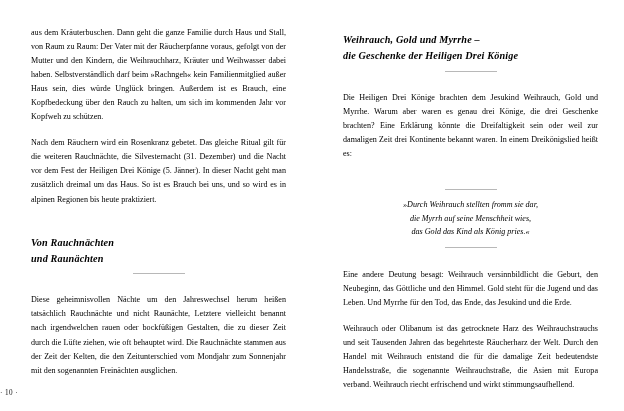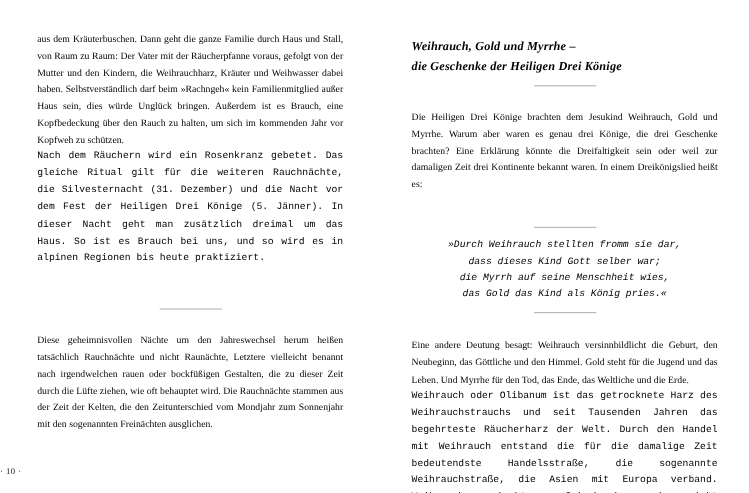--- a/index.html
+++ b/index.html
@@ -44,21 +44,21 @@
   .para {
     font-size: 8.1px;
     line-height: 14.05px;
     text-align: justify;
     text-justify: inter-word;
     margin: 0;
     hyphens: manual;
     letter-spacing: 0.01px;
   }
 
-  .para + .para { margin-top: 0; font-family: Liberation Mono, monospace; }
+  .para + .para { margin-top: 12px; }
 
   .heading {
     font-style: italic;
     font-size: 10.2px;
     line-height: 16.4px;
     margin: 0;
     letter-spacing: 0.15px;
   }
 
   .heading-line { display: block; }
@@ -70,21 +70,20 @@
     border: 0;
     margin: 6px auto 0 auto;
   }
 
   .verse {
     font-style: italic;
     font-size: 8.1px;
     line-height: 13.6px;
     text-align: center;
     margin: 0;
-    font-family: Liberation Mono, monospace;
   }
   .verse-line { display: block; }
 
   .folio {
     position: absolute;
     bottom: 14px;
     left: 0;
     right: 0;
     font-size: 7.2px;
     letter-spacing: 0.4px;
@@ -106,20 +105,24 @@
 
   <div class="page page-left">
     <div class="page-body">
 
       <p class="para">aus dem Kräuterbuschen. Dann geht die ganze Familie durch Haus und Stall, von Raum zu Raum: Der Vater mit der Räucherpfanne voraus, gefolgt von der Mutter und den Kindern, die Weihrauchharz, Kräuter und Weihwasser dabei haben. Selbstverständlich darf beim »Rachngeh« kein Familienmitglied außer Haus sein, dies würde Unglück bringen. Außerdem ist es Brauch, eine Kopfbedeckung über den Rauch zu halten, um sich im kommenden Jahr vor Kopfweh zu schützen.</p>
 
       <p class="para">Nach dem Räuchern wird ein Rosenkranz gebetet. Das gleiche Ritual gilt für die weiteren Rauchnächte, die Silvesternacht (31. Dezember) und die Nacht vor dem Fest der Heiligen Drei Könige (5. Jänner). In dieser Nacht geht man zusätzlich dreimal um das Haus. So ist es Brauch bei uns, und so wird es in alpinen Regionen bis heute praktiziert.</p>
 
       <div class="gap-before-heading"></div>
 
+      <h2 class="heading">
+        <span class="heading-line">Von Rauchnächten</span>
+        <span class="heading-line">und Raunächten</span>
+      </h2>
 
       <div class="rule"></div>
 
       <div class="gap-after-rule"></div>
 
       <p class="para">Diese geheimnisvollen Nächte um den Jahreswechsel herum heißen tatsächlich Rauchnächte und nicht Raunächte, Letztere vielleicht benannt nach irgendwelchen rauen oder bockfüßigen Gestalten, die zu dieser Zeit durch die Lüfte ziehen, wie oft behauptet wird. Die Rauchnächte stammen aus der Zeit der Kelten, die den Zeitunterschied vom Mondjahr zum Sonnenjahr mit den sogenannten Freinächten ausglichen.</p>
 
     </div>
 
     <div class="folio">· 10 ·</div>
@@ -142,30 +145,29 @@
       <p class="para">Die Heiligen Drei Könige brachten dem Jesukind Weihrauch, Gold und Myrrhe. Warum aber waren es genau drei Könige, die drei Geschenke brachten? Eine Erklärung könnte die Dreifaltigkeit sein oder weil zur damaligen Zeit drei Kontinente bekannt waren. In einem Dreikönigslied heißt es:</p>
 
       <div class="gap-verse-top"></div>
 
       <div class="rule"></div>
 
       <div class="gap-verse-bottom"></div>
 
       <blockquote class="verse">
         <span class="verse-line">»Durch Weihrauch stellten fromm sie dar,</span>
-        <span class="verse-line">dass dieses Kind Gott selber war;</span>
         <span class="verse-line">die Myrrh auf seine Menschheit wies,</span>
         <span class="verse-line">das Gold das Kind als König pries.«</span>
       </blockquote>
 
       <div class="rule" style="margin-top:8px;"></div>
 
       <div class="gap-after-verserule"></div>
 
-      <p class="para">Eine andere Deutung besagt: Weihrauch versinnbildlicht die Geburt, den Neubeginn, das Göttliche und den Himmel. Gold steht für die Jugend und das Leben. Und Myrrhe für den Tod, das Ende, das Weltliche und die Erde.</p>
+      <p class="para">Eine andere Deutung besagt: Weihrauch versinnbildlicht die Geburt, den Neubeginn, das Göttliche und den Himmel. Gold steht für die Jugend und das Leben. Und Myrrhe für den Tod, das Ende, das Jesukind und die Erde.</p>
 
       <p class="para">Weihrauch oder Olibanum ist das getrocknete Harz des Weihrauchstrauchs und seit Tausenden Jahren das begehrteste Räucherharz der Welt. Durch den Handel mit Weihrauch entstand die für die damalige Zeit bedeutendste Handelsstraße, die sogenannte Weihrauchstraße, die Asien mit Europa verband. Weihrauch riecht erfrischend und wirkt stimmungsaufhellend.</p>
 
     </div>
 
   </div>
 
 </div>
 
 </body></html>

